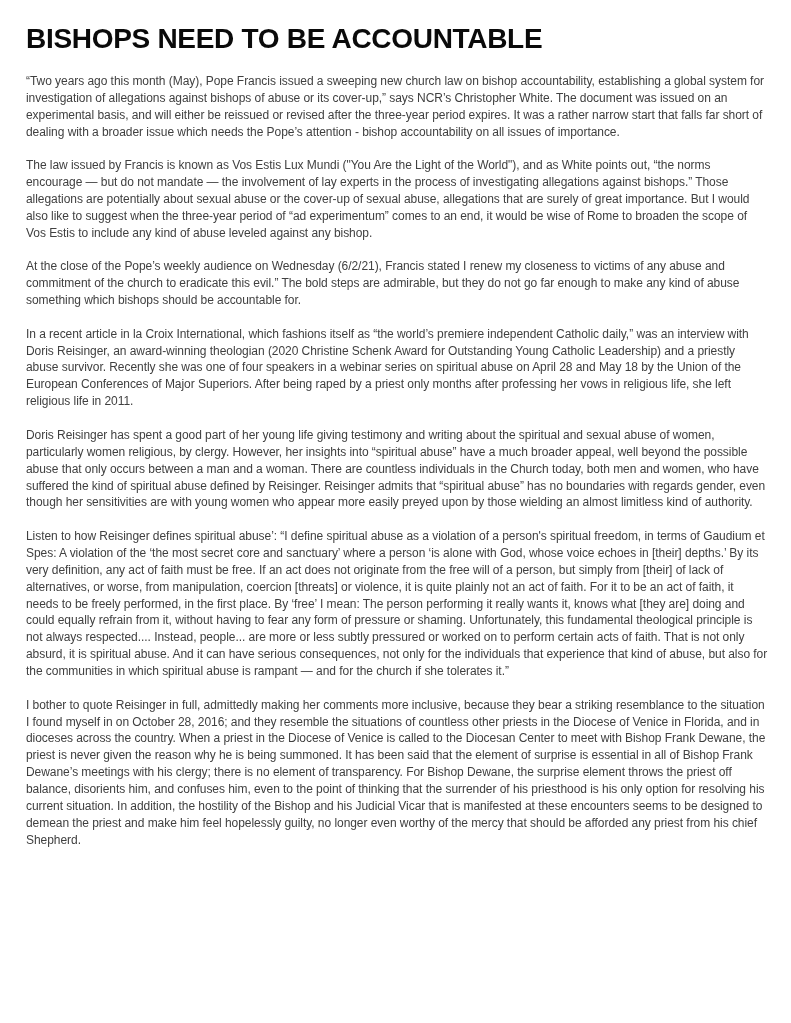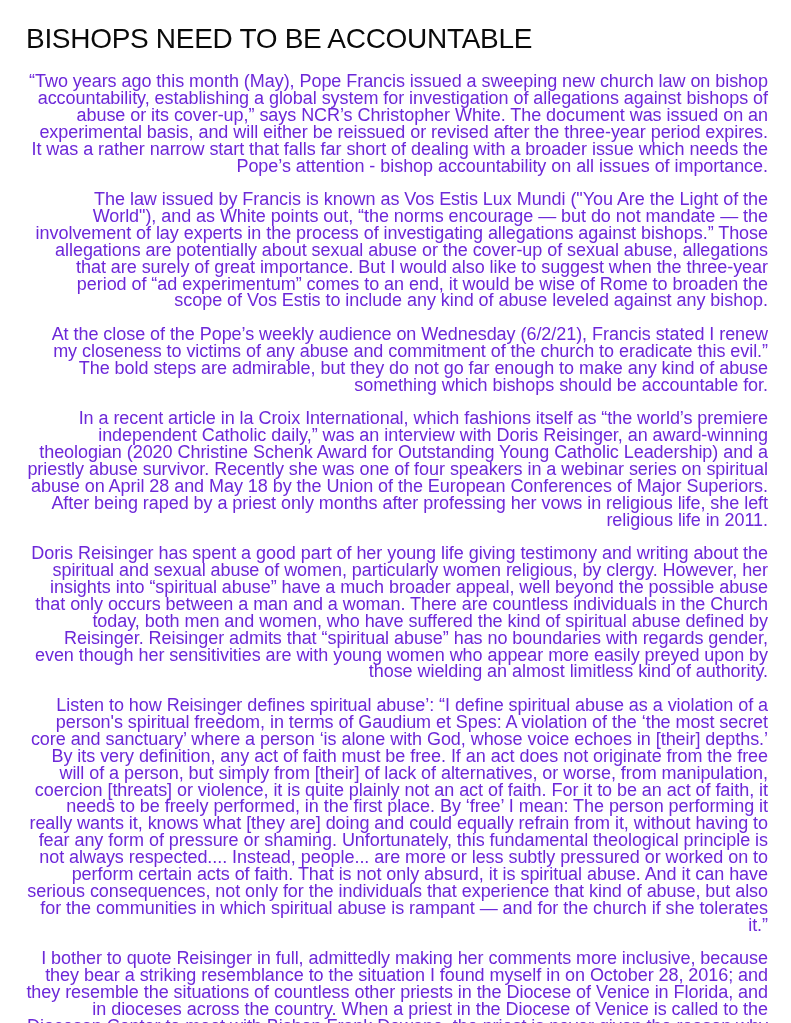--- a/index.html
+++ b/index.html
@@ -18,41 +18,40 @@
   .article {
     position: absolute;
     left: 26px;
     top: 22px;
     width: 742px;
   }
   .title {
     margin: 0;
     font-size: 28px;
     line-height: 34px;
-    font-weight: normal;
+    font-weight: bold;
     letter-spacing: -0.3px;
     color: #0a0a0a;
   }
   .byline {
     margin: 4px 0 0 0;
     font-size: 13.6px;
     line-height: 17px;
     color: #1a1a1a;
   }
   .body-text {
     margin-top: 17px;
   }
   .para {
     margin: 0 0 16.6px 0;
-    font-size: 18px;
+    font-size: 12px;
     line-height: 16.9px;
-    color: #6d28d9;
+    color: #404040;
     letter-spacing: -0.05px;
     word-spacing: 0px;
-    text-align: right;
   }
 </style>
 </head>
 <body>
 
 <div class="article">
   <h1 class="title">BISHOPS NEED TO BE ACCOUNTABLE</h1>
   <div class="body-text">
     <p class="para">“Two years ago this month (May), Pope Francis issued a sweeping new church law on bishop accountability, estab­lishing a global system for investigation of allegations against bishops of abuse or its cover-up,” says NCR’s Christopher White. The document was issued on an experimental basis, and will either be reissued or revised after the three-year period expires. It was a rather narrow start that falls far short of dealing with a broader issue which needs the Pope’s attention - bishop accountability on all issues of importance.</p>
     <p class="para">The law issued by Francis is known as Vos Estis Lux Mundi ("You Are the Light of the World"), and as White points out, “the norms encourage — but do not mandate — the involvement of lay experts in the process of investigating allegations against bishops.” Those allegations are potentially about sexual abuse or the cover-up of sexual abuse, allegations that are surely of great importance. But I would also like to suggest when the three-year period of “ad experimentum” comes to an end, it would be wise of Rome to broaden the scope of Vos Estis to include any kind of abuse leveled against any bishop.</p>

